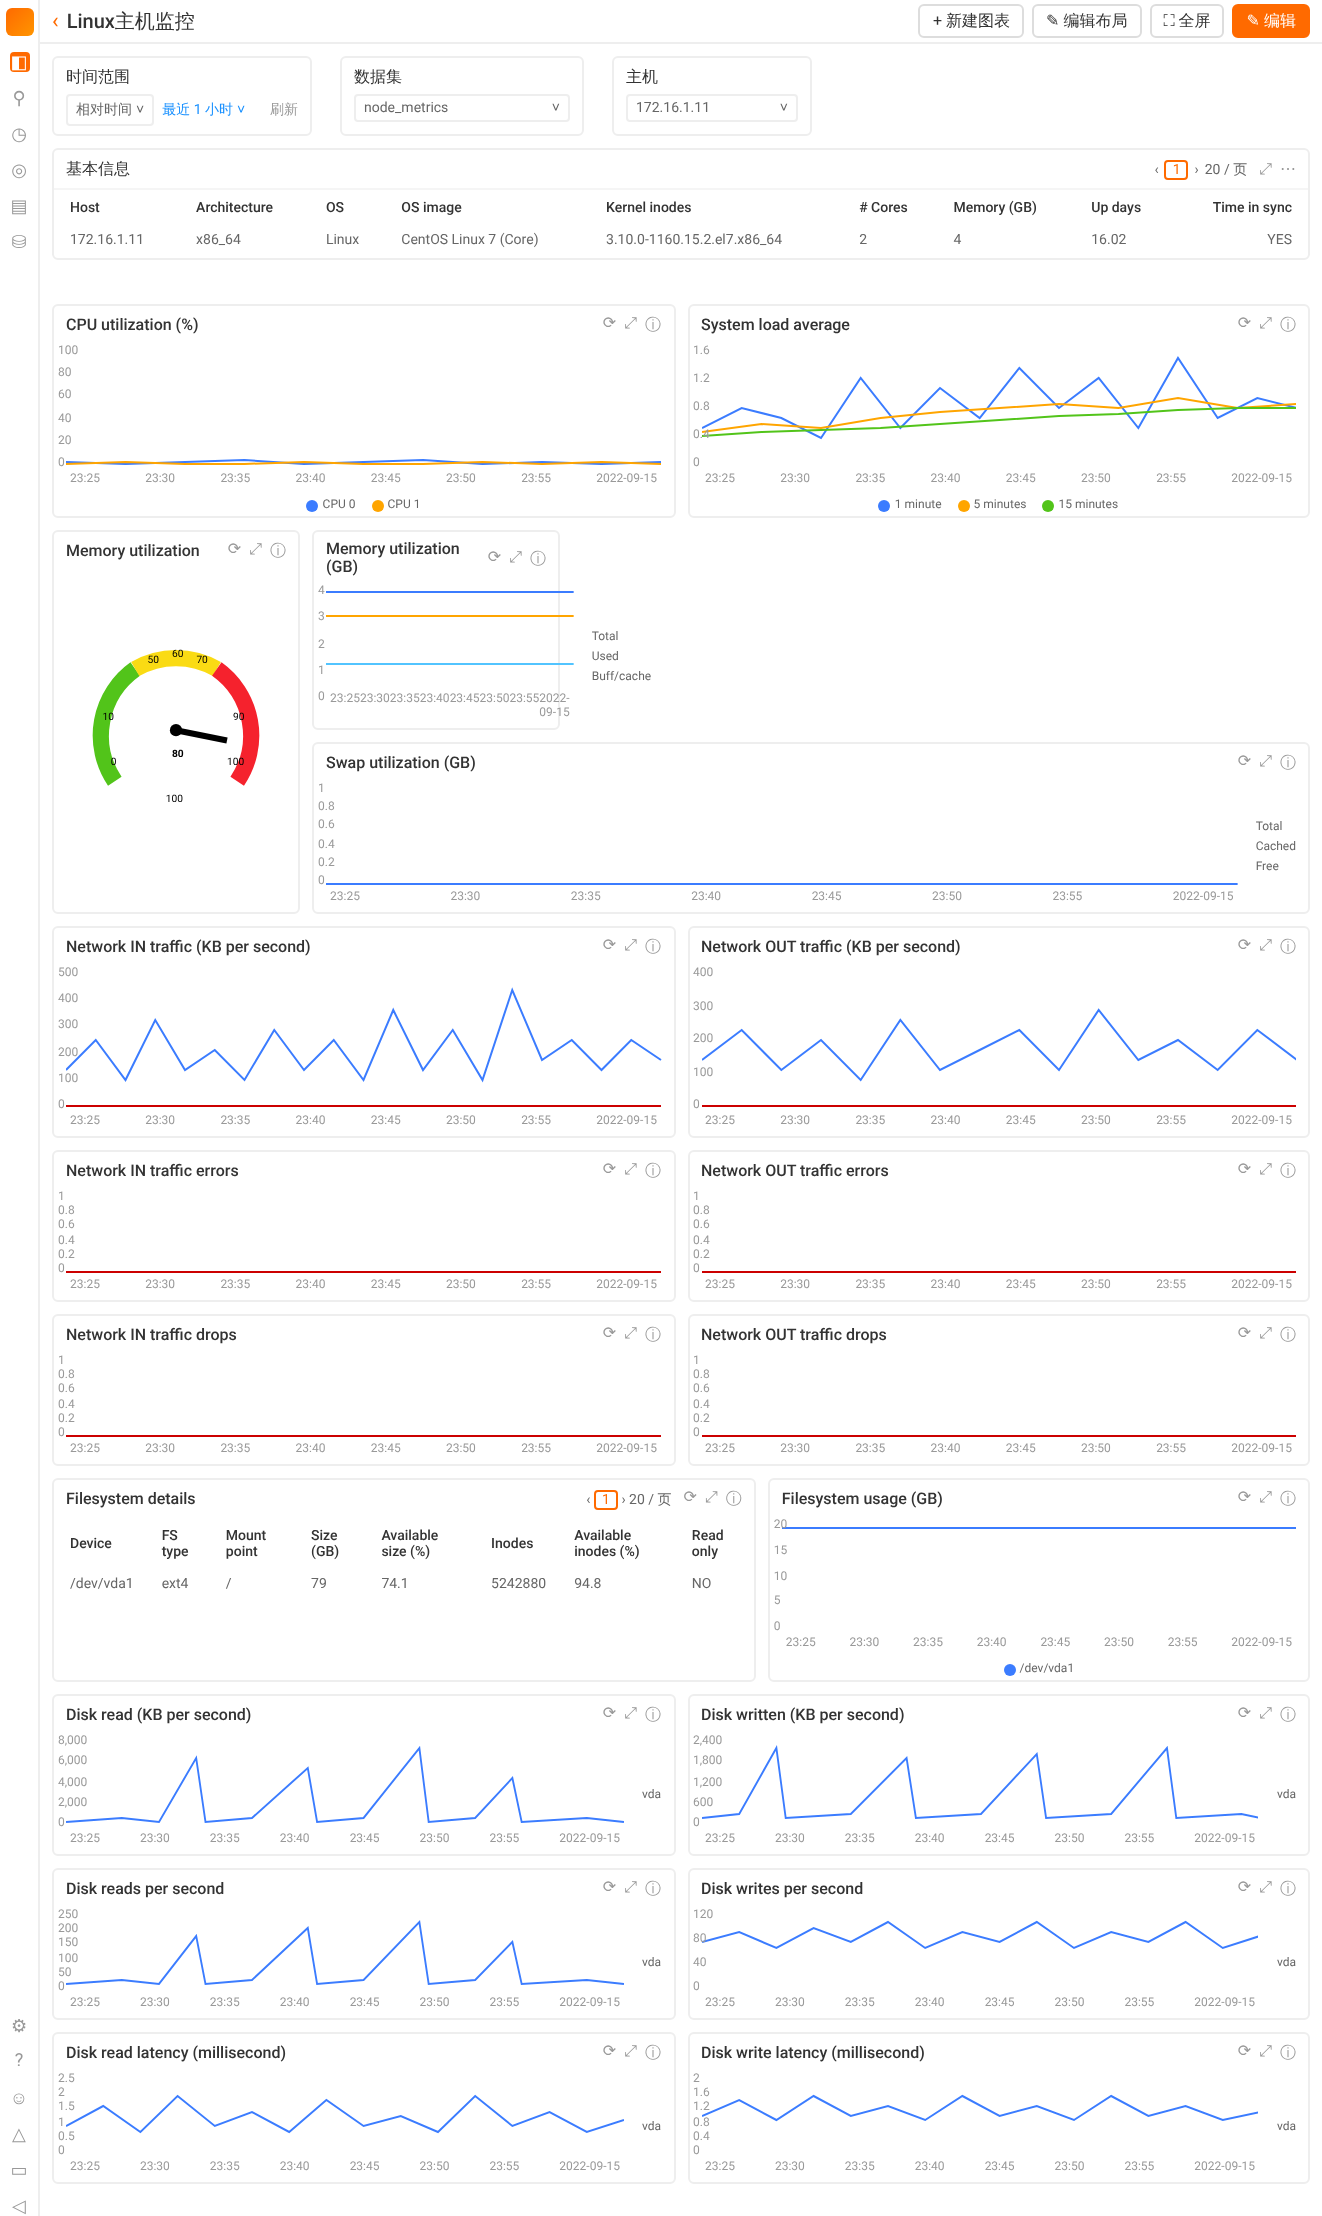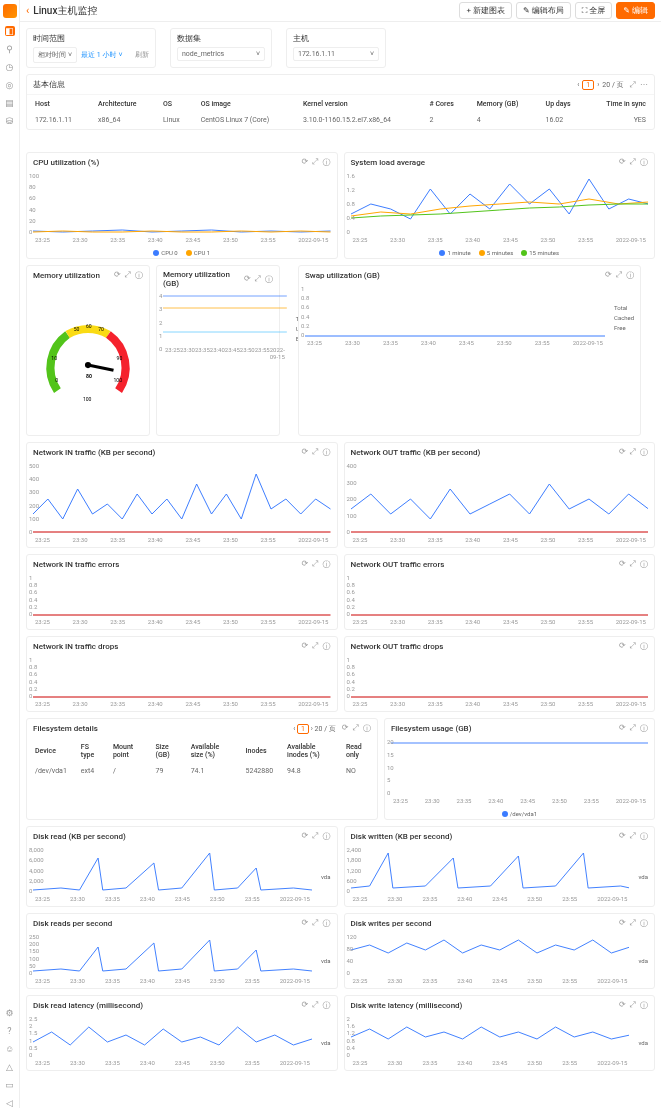--- a/index.html
+++ b/index.html
@@ -44,21 +44,21 @@
 .ylabels{position:absolute;left:2px;top:0;bottom:12px;display:flex;flex-direction:column;justify-content:space-between;font-size:6px;color:#999}
 .xlabels{display:flex;justify-content:space-between;font-size:6px;color:#999;padding:0 2px;margin-top:2px}
 .legend{display:flex;justify-content:center;gap:8px;font-size:6px;color:#666;padding:2px}
 .legend .lit{display:flex;align-items:center;gap:2px}
 .legend .ldot{width:6px;height:6px;border-radius:50%}
 .gauge-wrap{display:flex;align-items:center;justify-content:center;padding:10px;height:150px}
 .sidelegend{display:flex;flex-direction:column;gap:3px;font-size:6px;color:#666;padding-right:6px}
 .sidelegend .lit{display:flex;align-items:center;gap:3px}
 .chartflex{display:flex;align-items:center}
 .chartflex .chart{flex:1}
-.mem-col{display:flex;flex-direction:row;gap:18px;flex:1}
+.mem-col{display:flex;flex-direction:column;gap:6px;flex:1}
 .row2.mem .panel:first-child{width:124px;flex:none}
 </style>
 </head>
 <body>
 
 <div class="app">
 
   <div class="sidebar">
     <div class="logo"></div>
     <div class="sicon active">◧</div>
@@ -90,21 +90,21 @@
     <div class="filters">
       <div class="filter-box" style="width:130px">
         <div class="flabel">时间范围</div>
         <div class="frow">
           <span class="fval"><span>相对时间</span> ˅</span>
           <span class="fval link"><span>最近 1 小时</span> ˅</span>
           <span style="flex:1"></span>
           <span class="fval link" style="color:#999">刷新</span>
         </div>
       </div>
-      <div class="filter-box" style="width:102px">
+      <div class="filter-box" style="width:122px">
         <div class="flabel">数据集</div>
         <div class="frow">
             <span class="fval" style="flex:1;justify-content:space-between"><span>node_metrics</span> ˅</span>
           </div>
       </div>
       <div class="filter-box" style="width:100px">
         <div class="flabel">主机</div>
         <div class="frow">
             <span class="fval" style="flex:1;justify-content:space-between"><span>172.16.1.11</span> ˅</span>
           </div>
@@ -125,21 +125,21 @@
               <span>⋯</span>
             </div>
         </div>
         <table class="tbl">
           <thead>
               <tr id="bi-hdr" class="trow">
                 <th>Host</th>
                 <th>Architecture</th>
                 <th>OS</th>
                 <th>OS image</th>
-                <th>Kernel version</th>
+                <th>Kernel inodes</th>
                 <th># Cores</th>
                 <th>Memory (GB)</th>
                 <th>Up days</th>
                 <th>Time in sync</th>
               </tr>
             </thead>
           <tbody>
               <tr id="bi-row" class="trow">
                 <td>172.16.1.11</td>
                 <td>x86_64</td>

